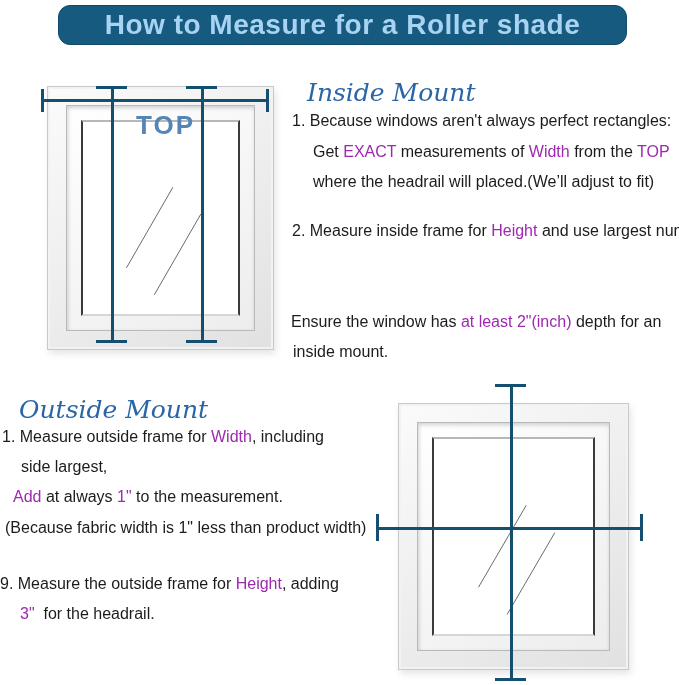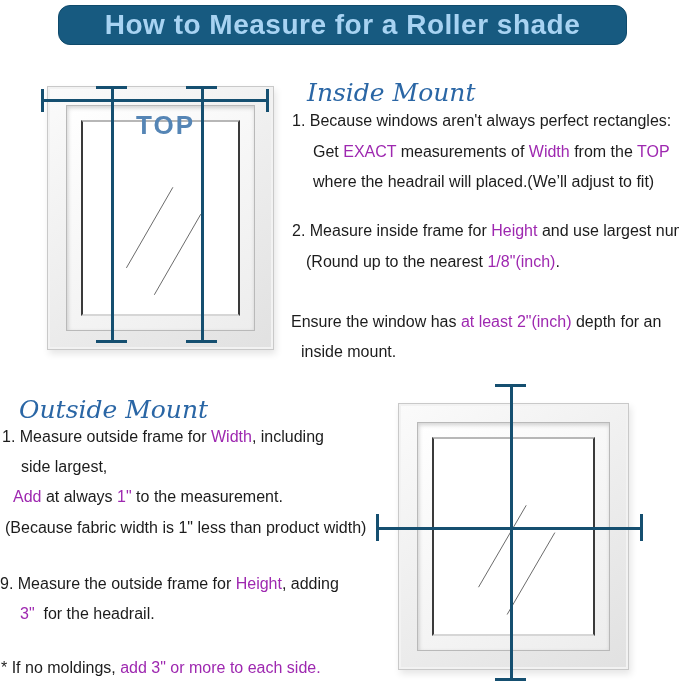--- a/index.html
+++ b/index.html
@@ -19,21 +19,21 @@
   
   .mount-head{position:absolute;margin:16px;font-family:"DejaVu Serif",serif;font-style:italic;
               font-weight:500;font-size:25px;color:var(--heading_blue);white-space:nowrap;}
   #i-head{left:291px;top:62px;}
   #o-head{left:3px;top:379px;}
   
   .ln{position:absolute;margin:0;font-size:16px;line-height:19px;white-space:nowrap;}
   .accent{color:var(--accent_purple);}
   .i1a{left:292px;top:111px;} .i1b{left:313px;top:142px;} .i1c{left:313px;top:172px;}
   .i2a{left:292px;top:221px;} .i2b{left:306px;top:252px;}
-  .dna{left:291px;top:312px;} .dnb{left:301px;top:342px;}
+  .dna{left:291px;top:312px;} .dnb{left:293px;top:342px;}
   .o1a{left:2px;top:427px;text-align:center;}  .o1b{left:21px;top:457px;} .o1c{left:13px;top:487px;}
   .o1d{left:5px;top:518px;}  .o2a{left:0px;top:574px;}  .o2b{left:20px;top:604px;}
   .fn{left:1px;top:658px;}
   
   .win{position:absolute;background:linear-gradient(145deg,#fbfbfb,#e1e1e1);
        border:1px solid #c9c9c9;box-shadow:2px 4px 7px rgba(0,0,0,.10), inset 0 0 0 2px #f2f2f2;}
   .win1{left:47px;top:86px;width:225px;height:262px;}
   .win2{left:398px;top:403px;width:229px;height:265px;}
   .win-mid{position:absolute;inset:18px;background:linear-gradient(145deg,#ffffff,#ededed);
            border:1px solid #b9b9b9;box-shadow:inset 1px 2px 4px rgba(0,0,0,.18);}
@@ -90,32 +90,30 @@
   <div class="mline" id="vlB"></div>
   <div class="mline" id="vlB-ct"></div>
   <div class="mline" id="vlB-cb"></div>
   <p class="top-label">TOP</p>
 
   <h2 class="mount-head" id="i-head">Inside Mount</h2>
   <p class="ln i1a"><span>1. Because windows aren't always perfect rectangles:</span></p>
   <p class="ln i1b"><span>Get </span><span class="accent">EXACT</span><span> measurements of </span><span class="accent">Width</span><span> from the </span><span class="accent">TOP</span></p>
   <p class="ln i1c"><span>where the headrail will placed.(We’ll adjust to fit)</span></p>
   <p class="ln i2a"><span>2. Measure inside frame for </span><span class="accent">Height</span><span> and use largest number</span></p>
-  <p class="ln i2b"><span>(Round up to the nearest </span><span class="accent">1/8"(inch)</span><span>.</span></p>
   <p class="ln dna"><span>Ensure the window has </span><span class="accent">at least 2"(inch)</span><span> depth for an</span></p>
   <p class="ln dnb"><span>inside mount.</span></p>
 
   <h2 class="mount-head" id="o-head">Outside Mount</h2>
   <p class="ln o1a"><span>1. Measure outside frame for </span><span class="accent">Width</span><span>, including</span></p>
   <p class="ln o1b"><span>side largest,</span></p>
   <p class="ln o1c"><span class="accent">Add</span><span> at always </span><span class="accent">1"</span><span> to the measurement.</span></p>
   <p class="ln o1d"><span>(Because fabric width is 1" less than product width)</span></p>
   <p class="ln o2a"><span>9. Measure the outside frame for </span><span class="accent">Height</span><span>, adding</span></p>
   <p class="ln o2b"><span class="accent">3"</span><span> &nbsp;for the headrail.</span></p>
-  <p class="ln fn"><span>* If no moldings, </span><span class="accent">add 3" or more to each side.</span></p>
 
   <div class="win win2">
     <div class="win-mid">
       <div class="win-glass">
         <svg class="glare" viewBox="0 0 100 100" preserveAspectRatio="none">
           <line x1="28" y1="76" x2="58" y2="34"></line>
           <line x1="46" y1="90" x2="76" y2="48"></line>
         </svg>
       </div>
     </div>

